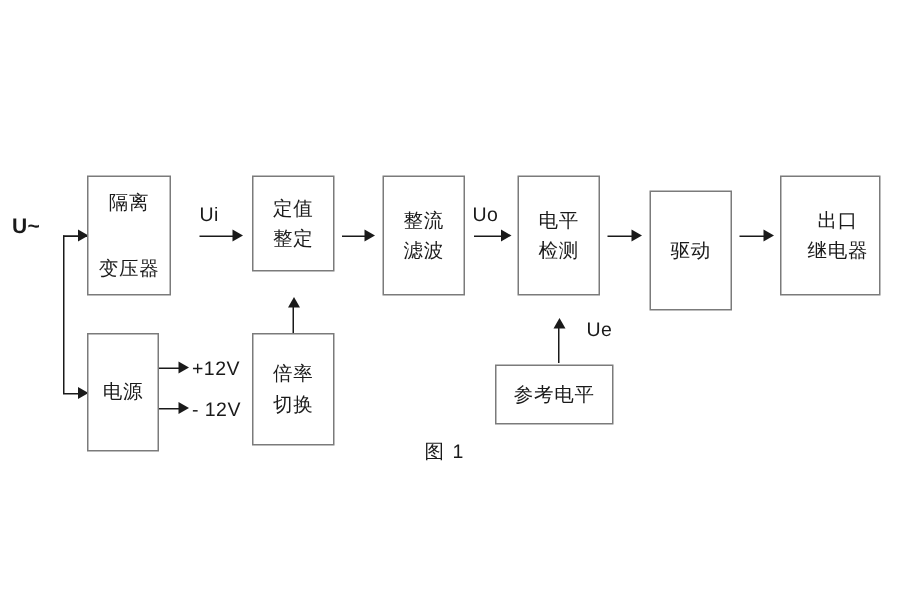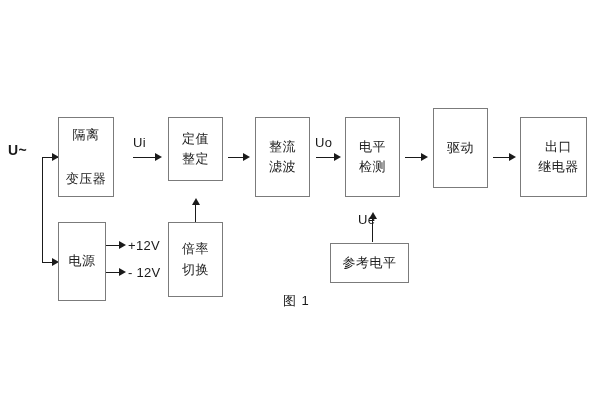--- a/index.html
+++ b/index.html
@@ -119,21 +119,21 @@
   <div class="arrow-r" style="left:334px; top:153px;"></div>
 
   <div class="box" style="left:345px; top:117px; width:55px; height:80px;">
     <span class="ln">电平</span>
     <span class="ln">检测</span>
   </div>
 
   <div class="hline" style="left:405px; top:157px; width:19px;"></div>
   <div class="arrow-r" style="left:421px; top:153px;"></div>
 
-  <div class="box" style="left:433px; top:108px; width:55px; height:80px;">
+  <div class="box" style="left:433px; top:127px; width:55px; height:80px;">
     <span class="ln">驱动</span>
   </div>
 
   <div class="hline" style="left:493px; top:157px; width:19px;"></div>
   <div class="arrow-r" style="left:509px; top:153px;"></div>
 
   <div class="box" style="left:520px; top:117px; width:67px; height:80px;padding-left:10px;">
     <span class="ln">出口</span>
     <span class="ln">继电器</span>
   </div>
@@ -157,17 +157,17 @@
 
   <div class="vline" style="left:195px; top:204px; height:18px;"></div>
   <div class="arrow-u" style="left:192px; top:198px;"></div>
 
   <div class="box" style="left:330px; top:243px; width:79px; height:40px;">
     <span class="ln">参考电平</span>
   </div>
 
   <div class="vline" style="left:372px; top:218px; height:24px;"></div>
   <div class="arrow-u" style="left:369px; top:212px;"></div>
-  <div class="lbl" style="left:358px; top:212px; font-size:13px;text-align:center;">Ue</div>
+  <div class="lbl" style="left:391px; top:212px; font-size:13px;text-align:center;">Ue</div>
 
   <div class="lbl-cn" style="left:283px; top:292px; font-size:13px;">图 1</div>
 
 </div>
 
 </body></html>

